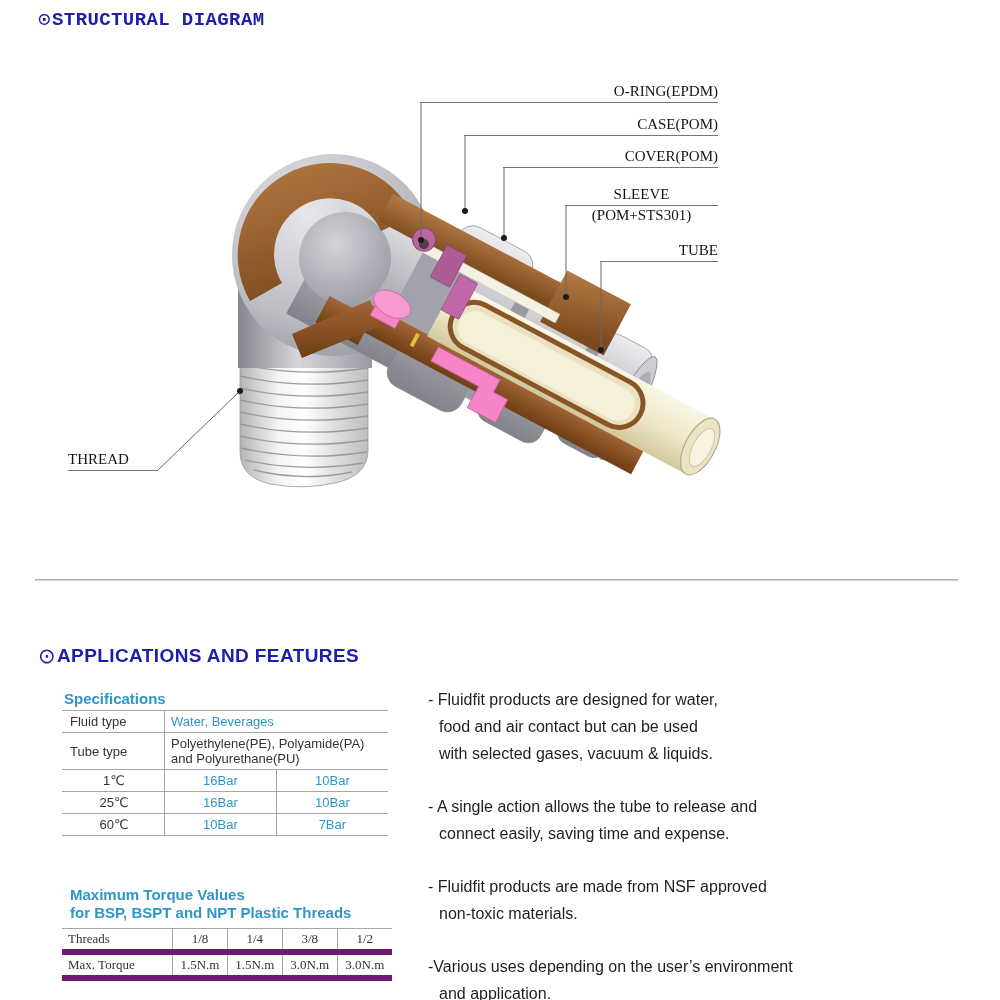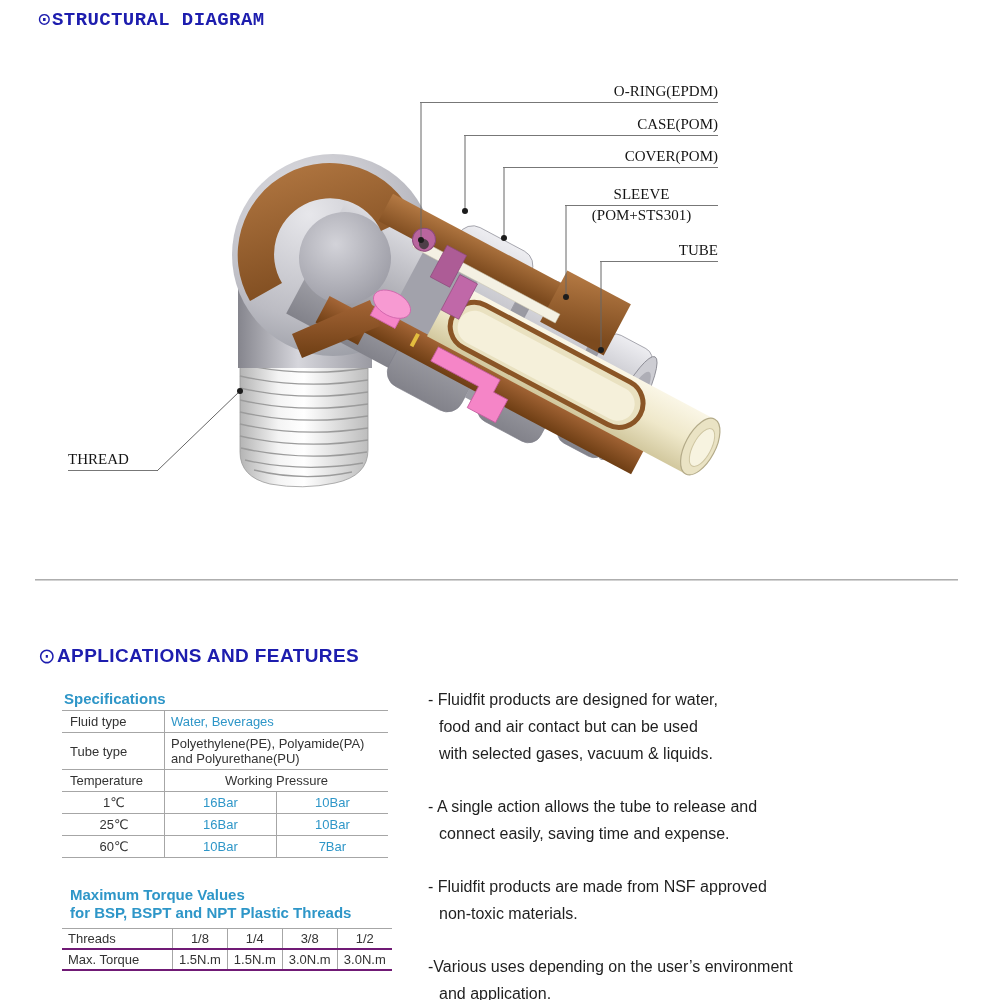--- a/index.html
+++ b/index.html
@@ -37,22 +37,22 @@
   
   table{border-collapse:collapse;table-layout:fixed;}
   .spec{position:absolute;left:62px;top:710px;width:326px;font-size:13px;color:#333;}
   .spec td{border-top:1px solid #a6a6a6;padding:3px 6px;vertical-align:middle;}
   .spec tr.last td{border-bottom:1px solid #a6a6a6;}
   .spec td.sep{border-left:1px solid #a6a6a6;}
   .spec td.lab{width:88px;padding-left:8px;}
   .spec td.cen{text-align:center;}
   .blue{color:#2e96c8;}
   .torq{position:absolute;left:62px;top:928px;width:330px;font-size:13px;color:#333;}
-  .torq td{border-top:1px solid #a6a6a6;border-bottom:2px solid #701a75;
-           padding:2px 4px;text-align:center;}
+  .torq td{border-top:1px solid #a6a6a6;border-bottom:6px solid #701a75;
+           padding:2px 4px;text-align:center;font-family:Liberation Serif, serif;}
   .torq td.sep{border-left:1px solid #a6a6a6;}
   .torq td.lab{width:100px;text-align:left;padding-left:6px;}
 
   
   .features{position:absolute;left:428px;top:686px;width:555px;font-size:16px;
             color:#1f1f1f;line-height:27px;}
   .features .item{white-space:pre-line;padding-left:11px;text-indent:-11px;margin-bottom:26px;}
 
   svg{position:absolute;left:0;top:0;}
 </style>
@@ -216,24 +216,20 @@
     <tbody>
         <tr>
       <td class="lab">Fluid type</td>
       <td class="sep blue" colspan="2">Water, Beverages</td>
     </tr>
     <tr>
       <td class="lab">Tube type</td>
       <td class="sep" colspan="2">Polyethylene(PE), Polyamide(PA) and Polyurethane(PU)</td>
     </tr>
     <tr>
-      <td class="lab">Temperature</td>
-      <td class="sep cen" colspan="2">Working Pressure</td>
-    </tr>
-    <tr>
       <td class="lab cen">1℃</td>
       <td class="sep cen blue">16Bar</td>
       <td class="sep cen blue">10Bar</td>
     </tr>
     <tr>
       <td class="lab cen">25℃</td>
       <td class="sep cen blue">16Bar</td>
       <td class="sep cen blue">10Bar</td>
     </tr>
     <tr class="last">

